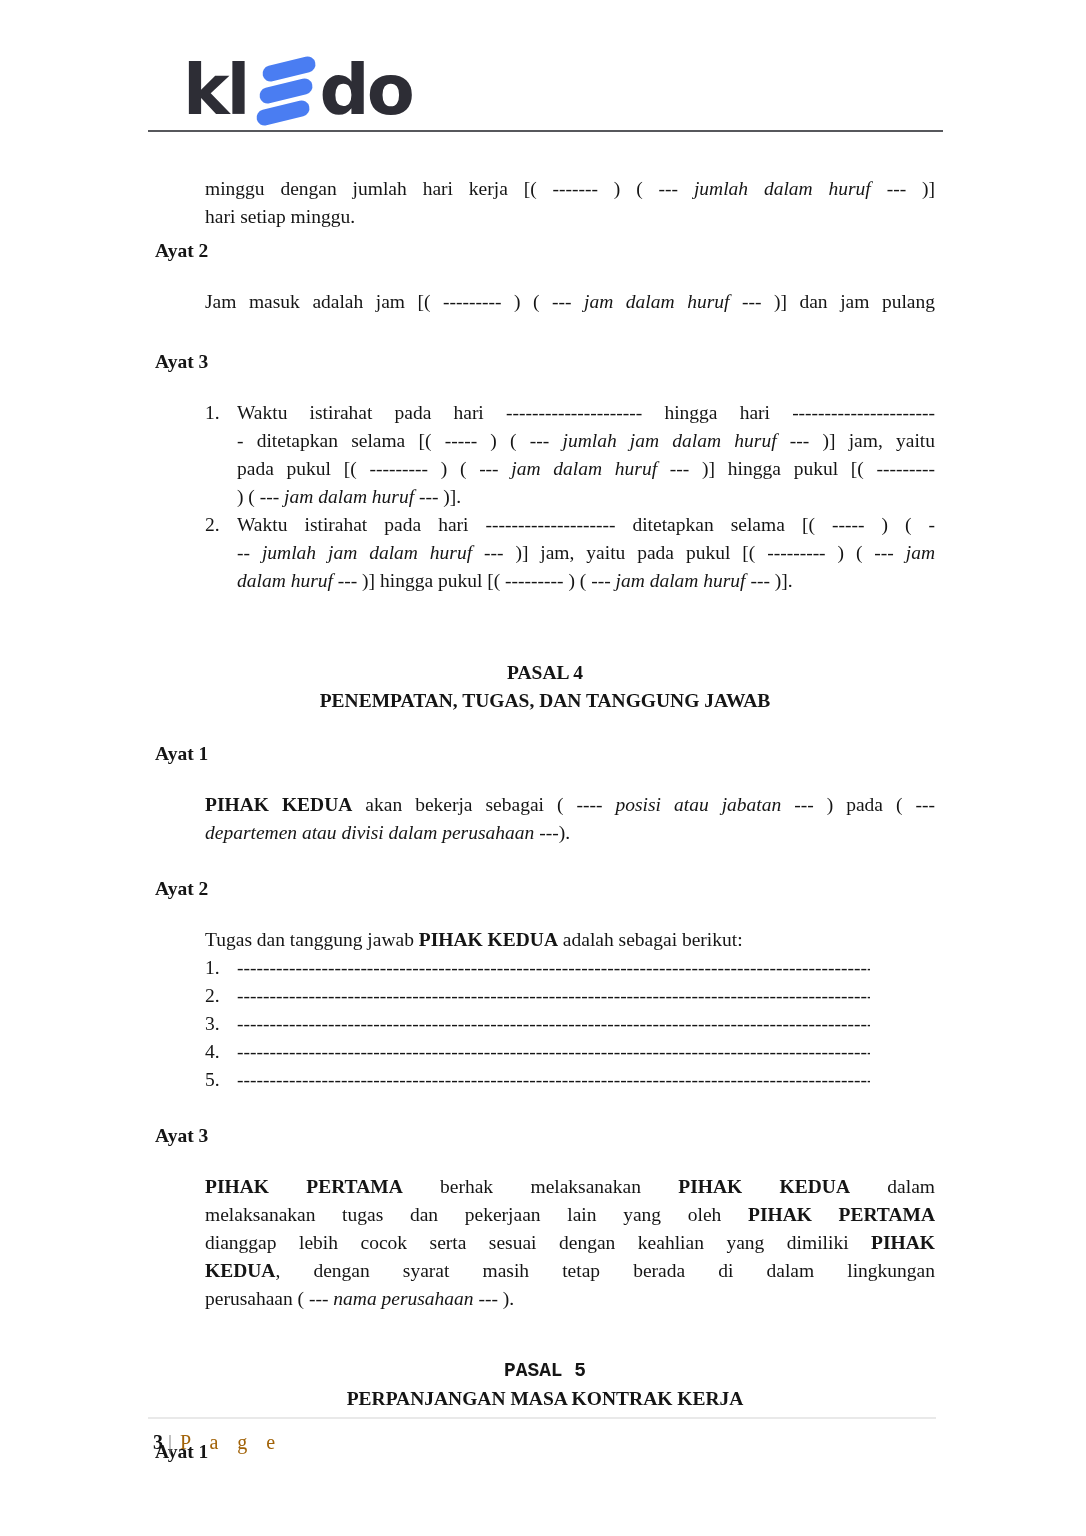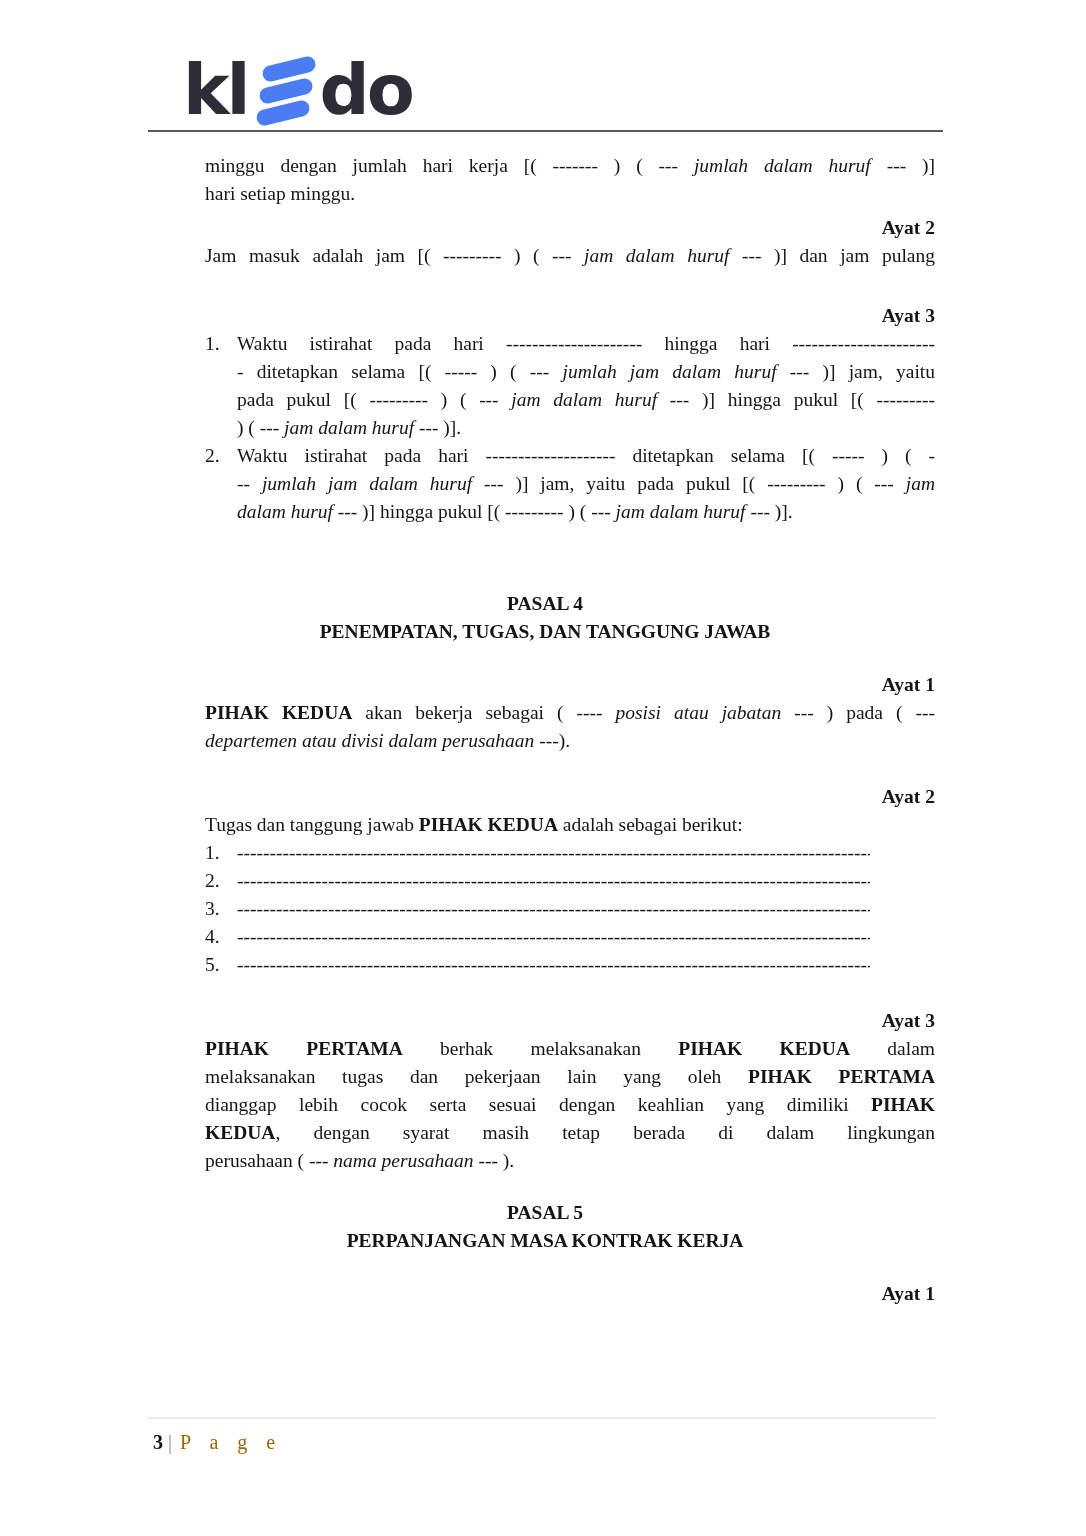--- a/index.html
+++ b/index.html
@@ -55,41 +55,41 @@
 
   
   .content {
     position: absolute;
     left: 155px;
     top: 152px;
     width: 780px;
     font-size: 19.5px;
     line-height: 28px;
   }
-  .indent { padding-left: 50px; }
+  .indent { padding-left: 50px; margin-top: 23px; }
   .just { text-align: justify; text-align-last: justify; }
   .b { font-weight: bold; }
   .i { font-style: italic; }
-  .ayat { font-weight: bold; text-align: right; }
+  .ayat { font-weight: bold; }
   .heading { text-align: center; font-weight: bold; }
   .li { display: flex; }
   .li-num { flex: 0 0 32px; }
   .li-body { flex: 1 1 auto; }
   .dashline {
     display: inline-block;
     max-width: 633px;
     overflow: hidden;
     white-space: nowrap;
     vertical-align: bottom;
   }
   .mt6  { margin-top: 6px; }
   .mt28 { margin-top: 28px; }
   .mt30 { margin-top: 25px; }
   .mt32 { margin-top: 32px; }
-  .mt40 { margin-top: 24px; }
+  .mt40 { margin-top: 44px; font-family: Liberation Mono, monospace; }
   .mt42 { margin-top: 64px; }
 
   
   .footer-rule {
     position: absolute;
     left: 148px;
     top: 1417px;
     width: 788px;
     height: 2px;
     background: #e9e9e9;

